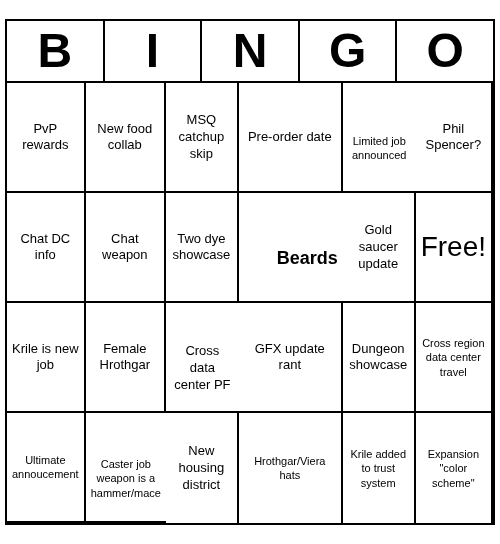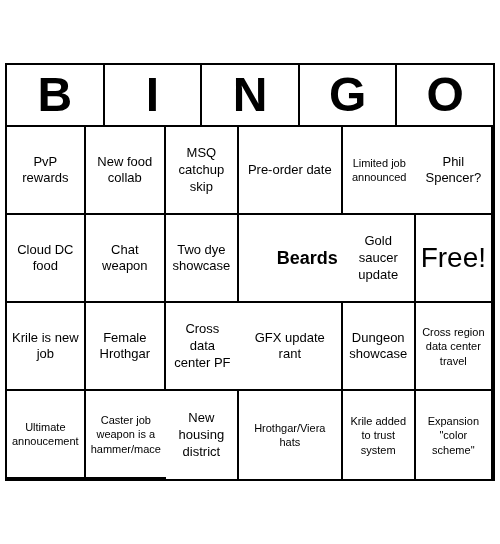--- a/index.html
+++ b/index.html
@@ -55,20 +55,21 @@
       align-items: center;
       justify-content: center;
       text-align: center;
       padding: 4px 5px;
       font-size: 13px;
       line-height: 1.3;
     }
 
     .bingo-cell:nth-child(5n) {
       border-right: none;
+      margin-top: 22px;
     }
 
     .bingo-cell:nth-child(n+21) {
       border-bottom: none;
     }
 
     .bingo-cell.free {
       font-size: 28px;
       font-weight: normal;
     }
@@ -94,21 +95,21 @@
       <div class="bingo-letter">G</div>
       <div class="bingo-letter">O</div>
     </div>
   <div class="bingo-grid">
   <div class="bingo-cell">PvP rewards</div>
       <div class="bingo-cell">New food collab</div>
       <div class="bingo-cell">MSQ catchup skip</div>
       <div class="bingo-cell">Pre-order date</div>
       <div class="bingo-cell small-text">Limited job announced</div>
       <div class="bingo-cell">Phil Spencer?</div>
-      <div class="bingo-cell">Cloud DC food</div>
+      <div class="bingo-cell">Chat DC info</div>
       <div class="bingo-cell">Chat weapon</div>
       <div class="bingo-cell">Two dye showcase</div>
       <div class="bingo-cell large-text">Beards</div>
       <div class="bingo-cell">Gold saucer update</div>
       <div class="bingo-cell free">Free!</div>
       <div class="bingo-cell">Krile is new job</div>
       <div class="bingo-cell">Female Hrothgar</div>
       <div class="bingo-cell">Cross data center PF</div>
       <div class="bingo-cell">GFX update rant</div>
       <div class="bingo-cell">Dungeon showcase</div>

